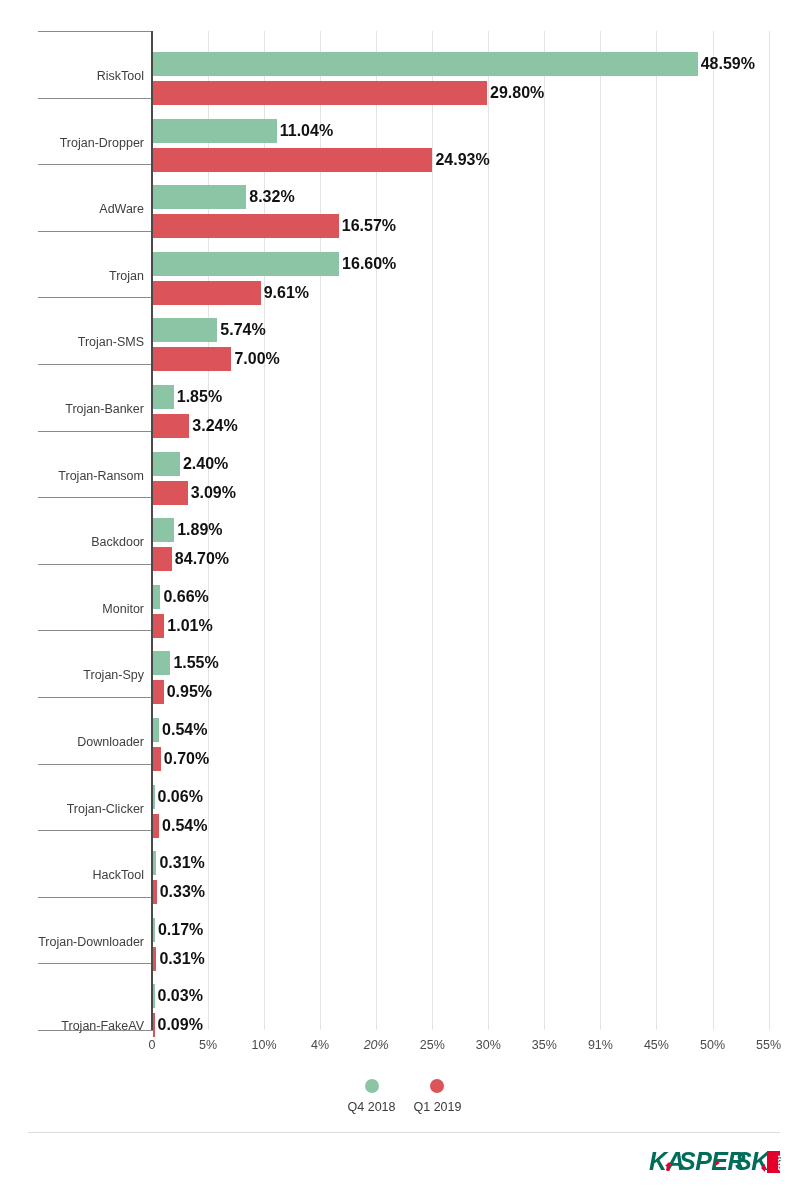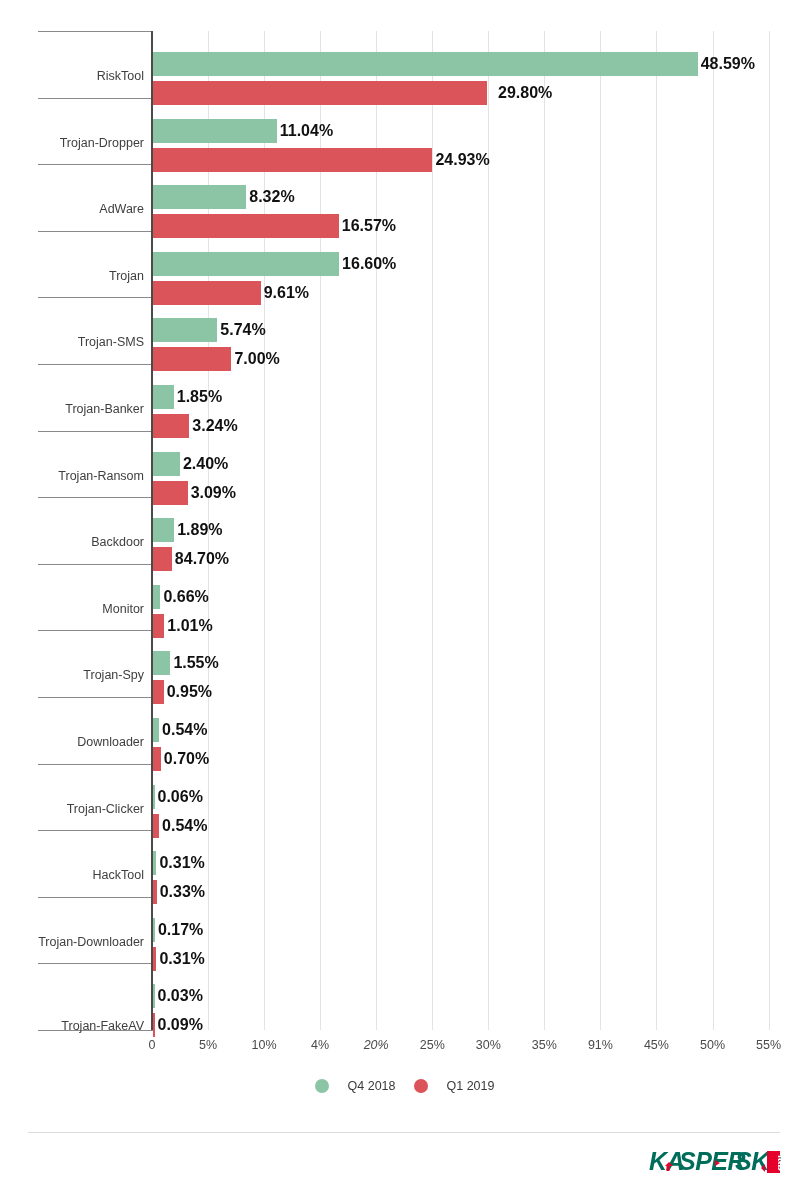--- a/index.html
+++ b/index.html
@@ -108,21 +108,22 @@
     left: 0;
     width: 809px;
     display: flex;
     justify-content: center;
     align-items: center;
     gap: 18px;
   }
   .legend-item {
     display: flex;
     align-items: center;
-    gap: 19px;
+    gap: 7px;
+    flex-direction: column;
   }
   .legend-dot {
     width: 14px;
     height: 14px;
     border-radius: 50%;
     display: inline-block;
   }
   .legend-dot.q4 { background: #8bc5a6; }
   .legend-dot.q1 { background: #da5459; }
   .legend-text {
@@ -201,21 +202,21 @@
       <div class="cat-label" style="top: 735px;">Downloader</div>
       <div class="cat-label" style="top: 801.6px;">Trojan-Clicker</div>
       <div class="cat-label" style="top: 868.2px;">HackTool</div>
       <div class="cat-label" style="top: 934.8px;">Trojan-Downloader</div>
       <div class="cat-label" style="top: 1019px;">Trojan-FakeAV</div>
     </div>
   <div class="plot-layer" id="bar-layer">
       <div class="bar q4" title="RiskTool Q4 2018 48.59%" style="top: 52px; width: 544.694px; background: rgb(139, 197, 166);"></div>
       <div class="bar-value" style="left: 700.694px; top: 52px;">48.59%</div>
       <div class="bar q1" title="RiskTool Q1 2019 29.80%" style="top: 81px; width: 334.058px; background: rgb(218, 84, 89);"></div>
-      <div class="bar-value" style="left: 490.058px; top: 81px; margin-left: 8px;">29.80%</div>
+      <div class="bar-value" style="left: 490.058px; top: 81px;">29.80%</div>
       <div class="bar q4" title="Trojan-Dropper Q4 2018 11.04%" style="top: 118.6px; width: 123.758px; background: rgb(139, 197, 166);"></div>
       <div class="bar-value" style="left: 279.758px; top: 118.6px;">11.04%</div>
       <div class="bar q1" title="Trojan-Dropper Q1 2019 24.93%" style="top: 147.6px; width: 279.465px; background: rgb(218, 84, 89);"></div>
       <div class="bar-value" style="left: 435.465px; top: 147.6px;">24.93%</div>
       <div class="bar q4" title="AdWare Q4 2018 8.32%" style="top: 185.2px; width: 93.2672px; background: rgb(139, 197, 166);"></div>
       <div class="bar-value" style="left: 249.267px; top: 185.2px;">8.32%</div>
       <div class="bar q1" title="AdWare Q1 2019 16.57%" style="top: 214.2px; width: 185.75px; background: rgb(218, 84, 89);"></div>
       <div class="bar-value" style="left: 341.75px; top: 214.2px;">16.57%</div>
       <div class="bar q4" title="Trojan Q4 2018 16.60%" style="top: 251.8px; width: 186.086px; background: rgb(139, 197, 166);"></div>
       <div class="bar-value" style="left: 342.086px; top: 251.8px;">16.60%</div>

